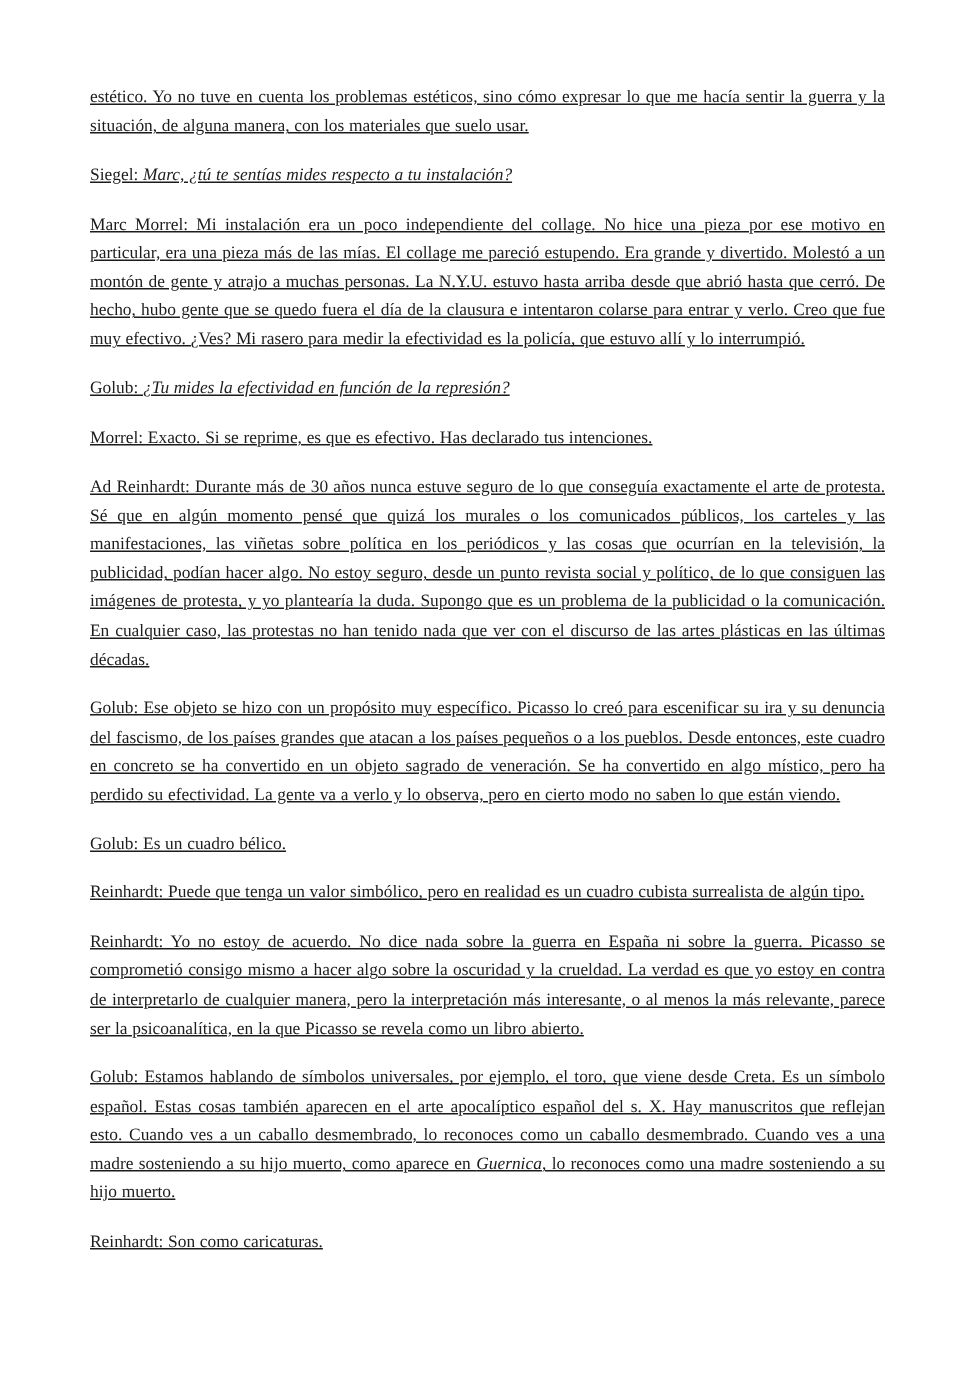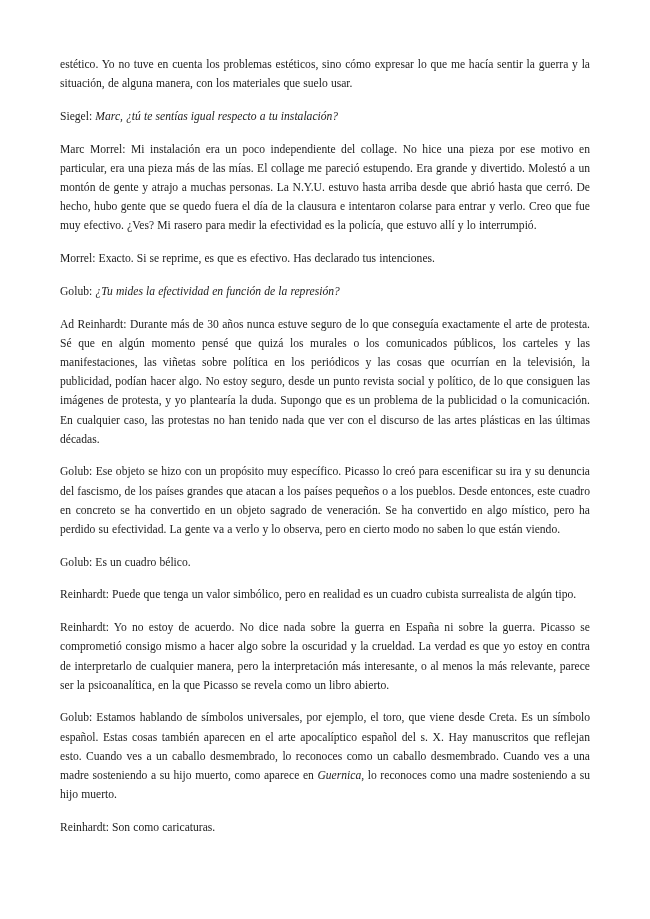--- a/index.html
+++ b/index.html
@@ -26,41 +26,42 @@
     width: 530px;
   }
   p.para {
     margin: 0 0 13.5px 0;
     font-size: 11.6px;
     line-height: 19.2px;
     text-align: justify;
     text-justify: inter-word;
     hyphens: none;
     word-spacing: 0.02em;
+    text-decoration: underline;
   }
   p.para:last-child {
     margin-bottom: 0;
   }
   .it {
     font-style: italic;
   }
   .ro {
     font-style: normal;
   }
 </style>
 </head>
 <body>
 
 <div class="page">
   <div class="doc-body">
       <p class="para"><span class="ro">estético. Yo no tuve en cuenta los problemas estéticos, sino cómo expresar lo que me hacía sentir la guerra y la situación, de alguna manera, con los materiales que suelo usar.</span></p>
-      <p class="para"><span class="ro">Siegel: </span><span class="it">Marc, ¿tú te sentías igual respecto a tu instalación?</span></p>
+      <p class="para"><span class="ro">Siegel: </span><span class="it">Marc, ¿tú te sentías mides respecto a tu instalación?</span></p>
       <p class="para"><span class="ro">Marc Morrel: Mi instalación era un poco independiente del collage. No hice una pieza por ese motivo en particular, era una pieza más de las mías. El collage me pareció estupendo. Era grande y divertido. Molestó a un montón de gente y atrajo a muchas personas. La N.Y.U. estuvo hasta arriba desde que abrió hasta que cerró. De hecho, hubo gente que se quedo fuera el día de la clausura e intentaron colarse para entrar y verlo. Creo que fue muy efectivo. ¿Ves? Mi rasero para medir la efectividad es la policía, que estuvo allí y lo interrumpió.</span></p>
+      <p class="para"><span class="ro">Golub: </span><span class="it">¿Tu mides la efectividad en función de la represión?</span></p>
       <p class="para"><span class="ro">Morrel: Exacto. Si se reprime, es que es efectivo. Has declarado tus intenciones.</span></p>
-      <p class="para"><span class="ro">Golub: </span><span class="it">¿Tu mides la efectividad en función de la represión?</span></p>
       <p class="para"><span class="ro">Ad Reinhardt: Durante más de 30 años nunca estuve seguro de lo que conseguía exactamente el arte de protesta. Sé que en algún momento pensé que quizá los murales o los comunicados públicos, los carteles y las manifestaciones, las viñetas sobre política en los periódicos y las cosas que ocurrían en la televisión, la publicidad, podían hacer algo. No estoy seguro, desde un punto revista social y político, de lo que consiguen las imágenes de protesta, y yo plantearía la duda. Supongo que es un problema de la publicidad o la comunicación. En cualquier caso, las protestas no han tenido nada que ver con el discurso de las artes plásticas en las últimas décadas.</span></p>
       <p class="para"><span class="ro">Golub: Ese objeto se hizo con un propósito muy específico. Picasso lo creó para escenificar su ira y su denuncia del fascismo, de los países grandes que atacan a los países pequeños o a los pueblos. Desde entonces, este cuadro en concreto se ha convertido en un objeto sagrado de veneración. Se ha convertido en algo místico, pero ha perdido su efectividad. La gente va a verlo y lo observa, pero en cierto modo no saben lo que están viendo.</span></p>
       <p class="para"><span class="ro">Golub: Es un cuadro bélico.</span></p>
       <p class="para"><span class="ro">Reinhardt: Puede que tenga un valor simbólico, pero en realidad es un cuadro cubista surrealista de algún tipo.</span></p>
       <p class="para"><span class="ro">Reinhardt: Yo no estoy de acuerdo. No dice nada sobre la guerra en España ni sobre la guerra. Picasso se comprometió consigo mismo a hacer algo sobre la oscuridad y la crueldad. La verdad es que yo estoy en contra de interpretarlo de cualquier manera, pero la interpretación más interesante, o al menos la más relevante, parece ser la psicoanalítica, en la que Picasso se revela como un libro abierto.</span></p>
       <p class="para"><span class="ro">Golub: Estamos hablando de símbolos universales, por ejemplo, el toro, que viene desde Creta. Es un símbolo español. Estas cosas también aparecen en el arte apocalíptico español del s. X. Hay manuscritos que reflejan esto. Cuando ves a un caballo desmembrado, lo reconoces como un caballo desmembrado. Cuando ves a una madre sosteniendo a su hijo muerto, como aparece en </span><span class="it">Guernica</span><span class="ro">, lo reconoces como una madre sosteniendo a su hijo muerto.</span></p>
       <p class="para"><span class="ro">Reinhardt: Son como caricaturas.</span></p>
     </div>
 </div>
 

